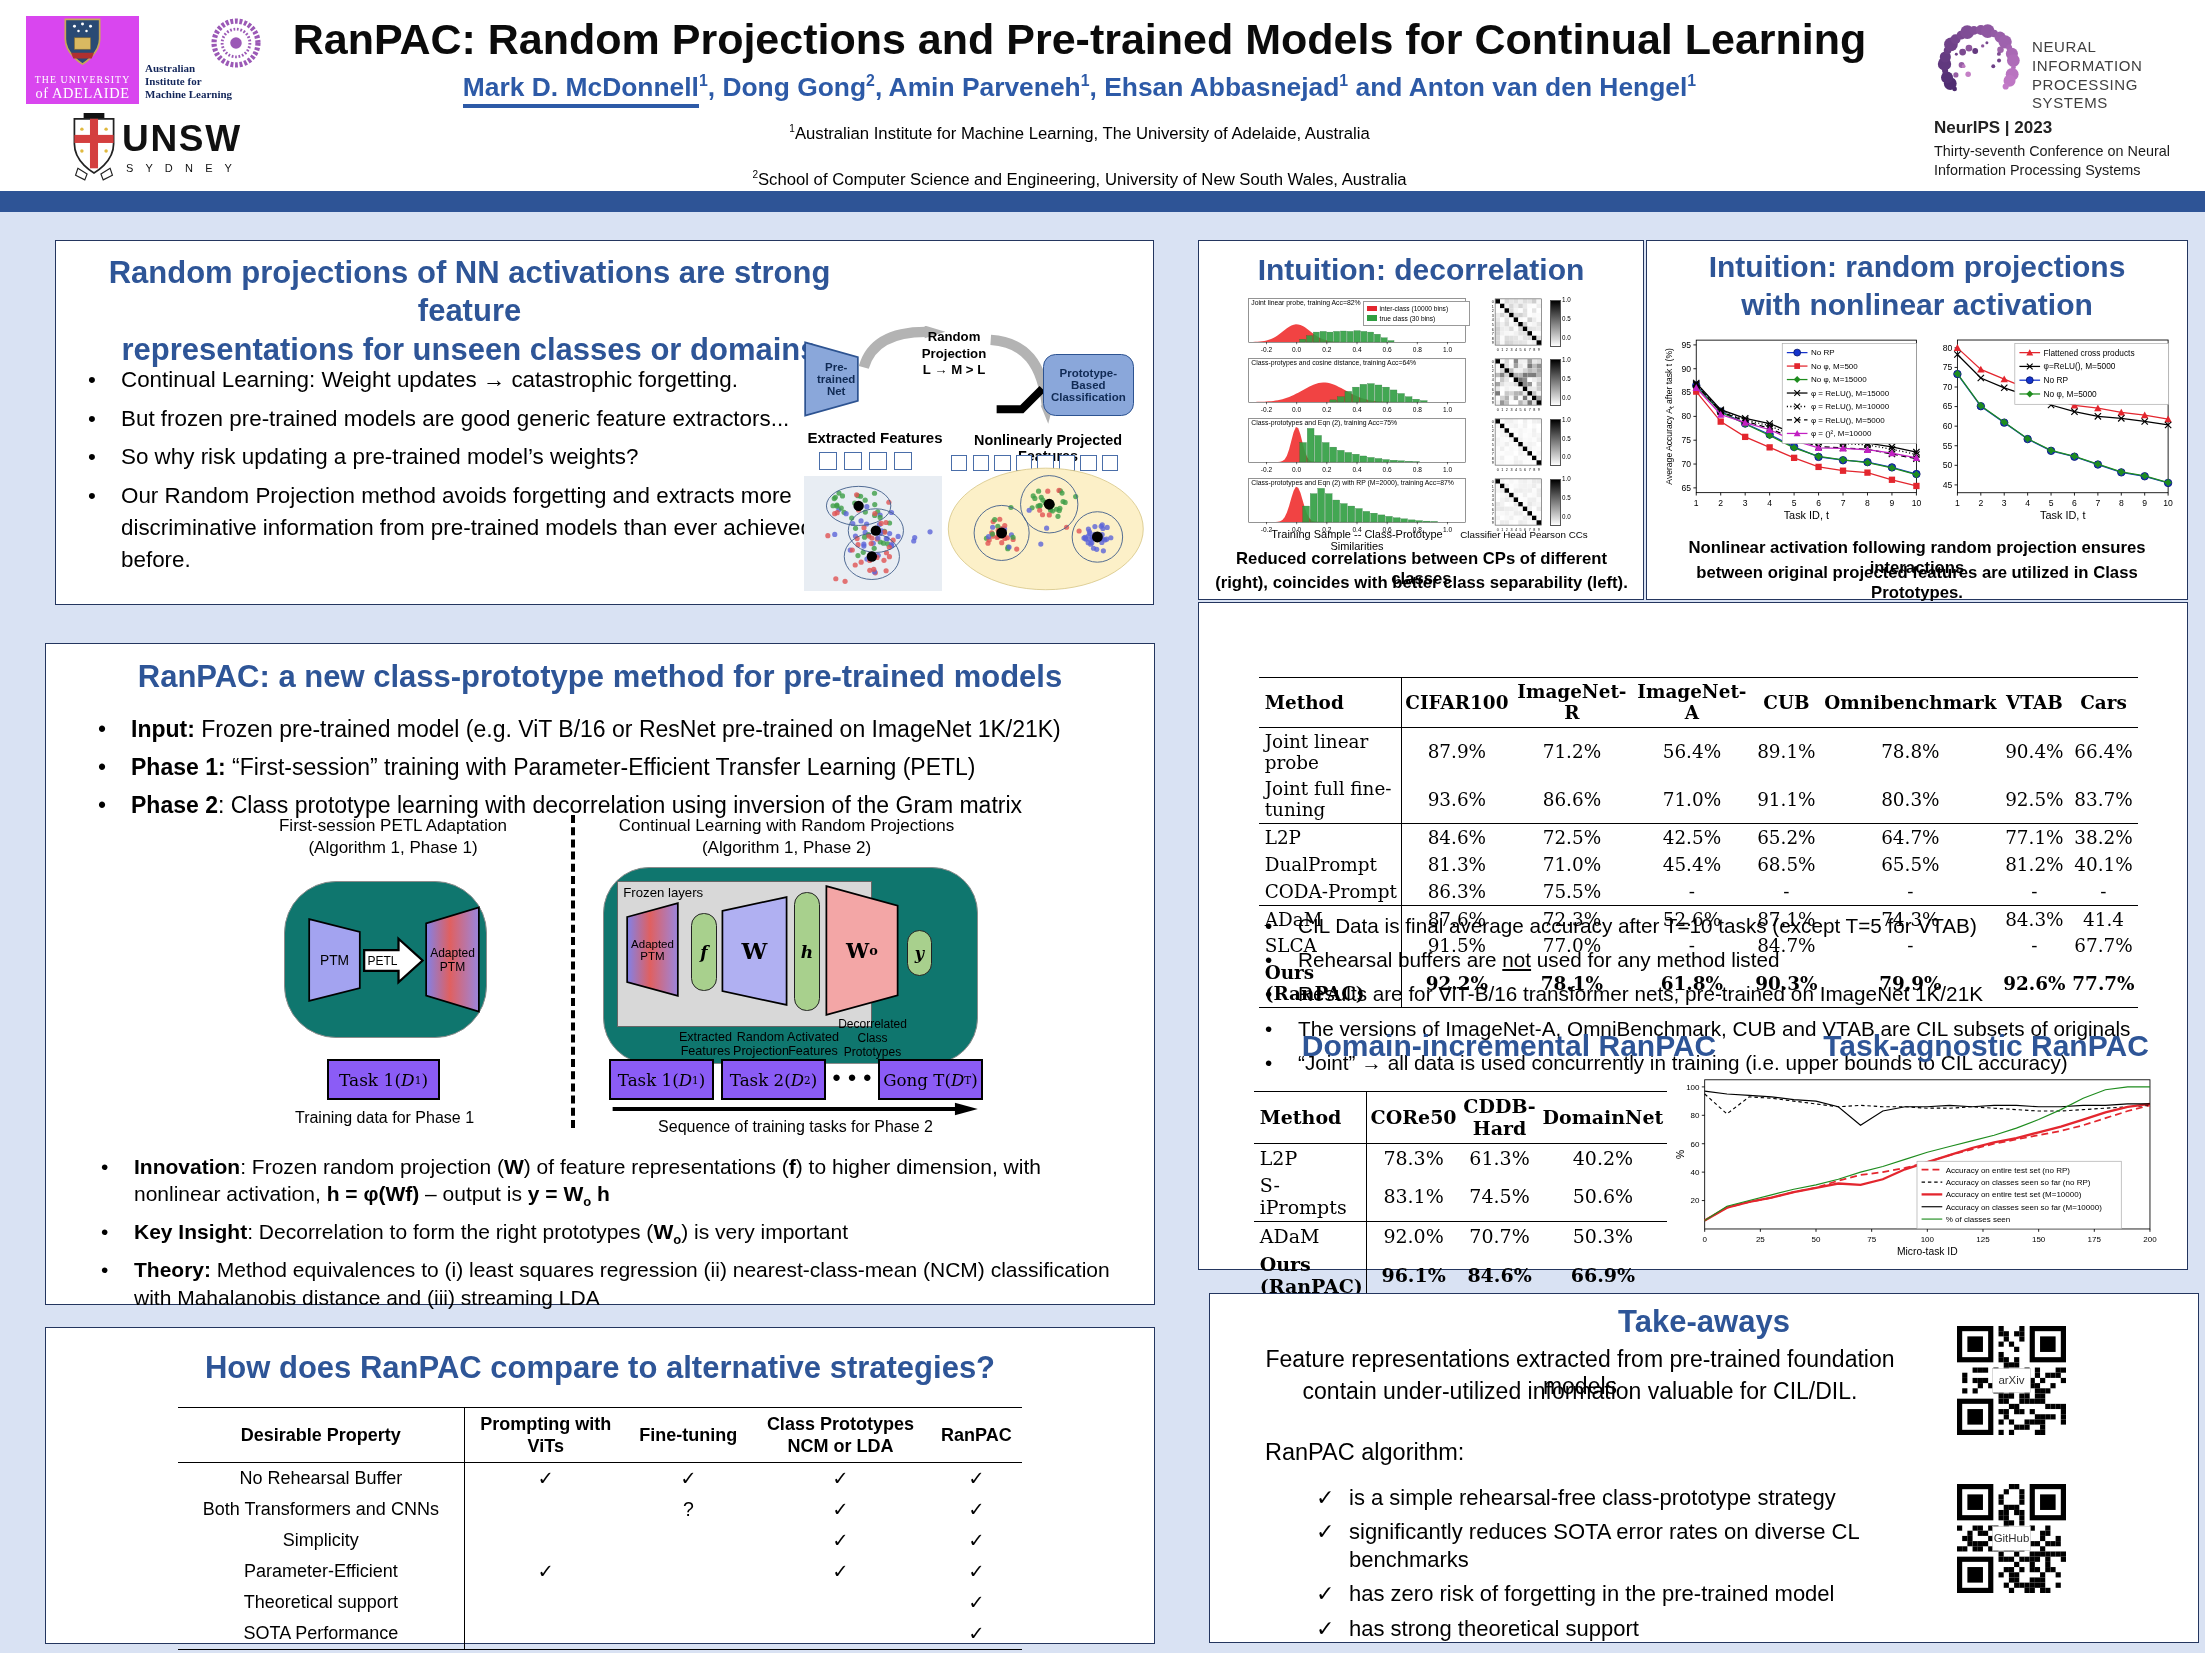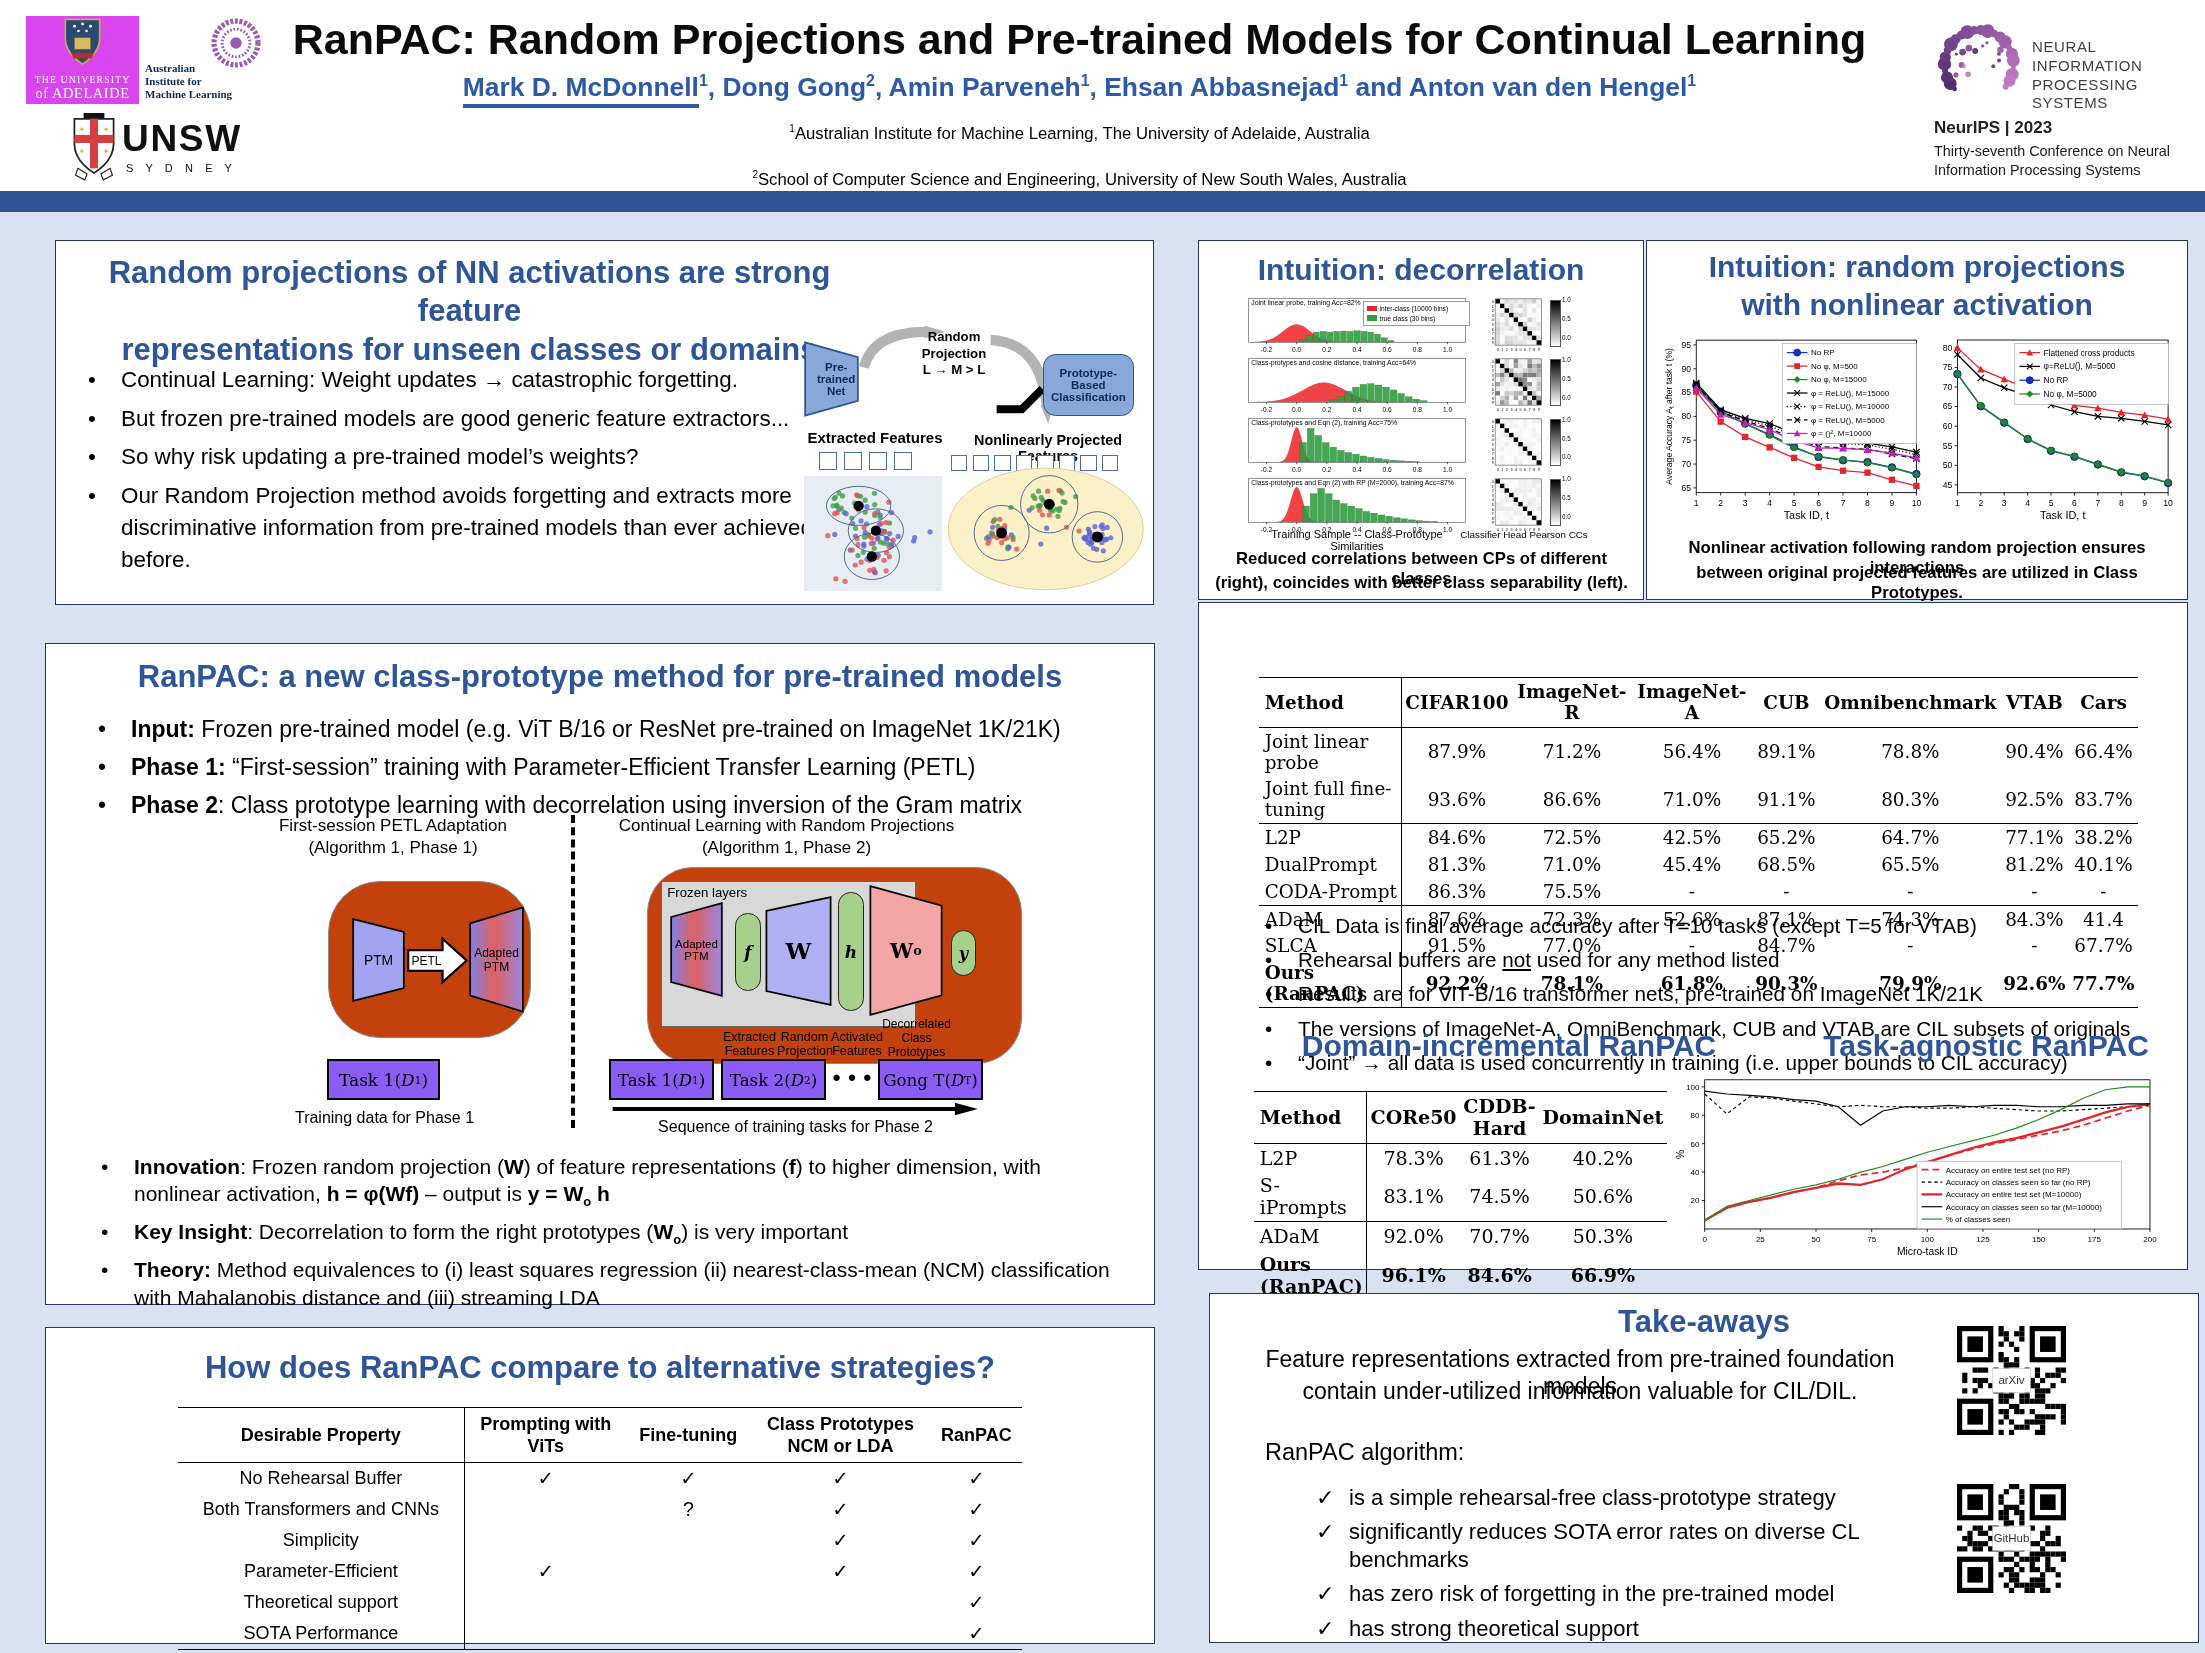--- a/index.html
+++ b/index.html
@@ -24,21 +24,21 @@
   .dtable tr.bold-row td{font-weight:bold;}
   .ctable{width:100%;border-top:1.7px solid #000;border-bottom:1.7px solid #000;}
   .ctable th{font-weight:bold;border-bottom:1.7px solid #000;padding:4.6px 3.4px;white-space:pre-line;line-height:1.25;}
   .ctable td{padding:4px 3.4px;text-align:center;font-size:19.5px;}
   .ctable td.c0,.ctable th.c0{border-right:1.1px solid #000;}
   .ctable td.c0{text-align:center;font-size:18px;}
   .pill{position:absolute;background:#a8d08d;border:1.7px solid #222;border-radius:12.6px;display:flex;align-items:center;justify-content:center;font-family:"DejaVu Serif","Liberation Serif",serif;font-style:italic;font-weight:bold;}
   .trap{position:absolute;}
   .trap .tlabel{position:absolute;left:0;top:0;width:100%;height:100%;display:flex;align-items:center;justify-content:center;text-align:center;}
   .taskbox{position:absolute;background:#8b5cf6;border:2.9px solid #000;display:flex;align-items:center;justify-content:center;font-family:"DejaVu Serif","Liberation Serif",serif;}
-  .blob{position:absolute;background:#c2410c;border:1.1px solid #8b8b8b;margin-left:44px;}
+  .blob{position:absolute;background:#0f766e;border:1.1px solid #8b8b8b;}
   .sq{display:inline-block;border:1.7px solid #4a6ea9;background:#fff;}
   .qr{position:absolute;}
 </style>
 </head>
 <body>
 
 <div class="header">
 
   <div class="abs" style="left:26px;top:16px;width:113px;height:88px;background:#d946ef;text-align:center;">
     <svg width="113" height="55" viewBox="0 0 196 96">

